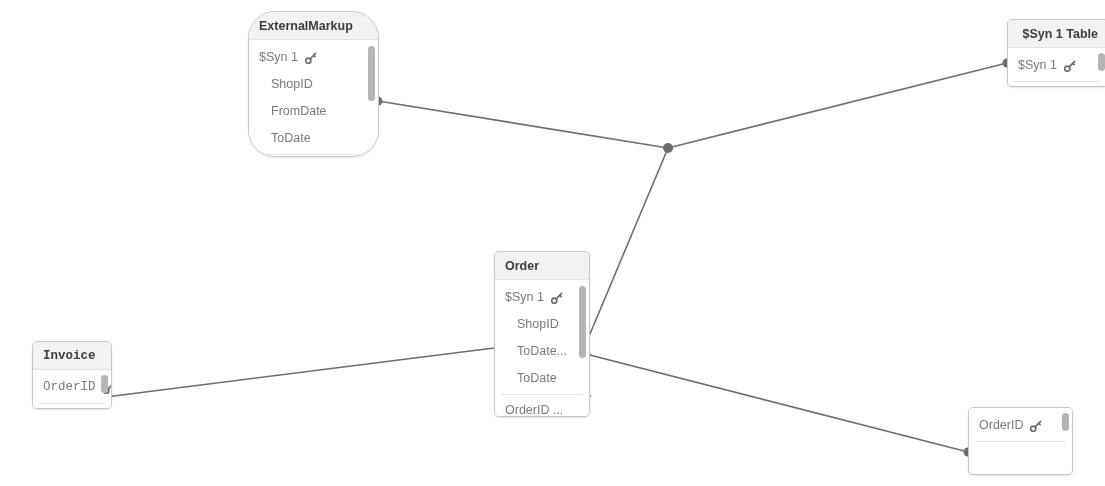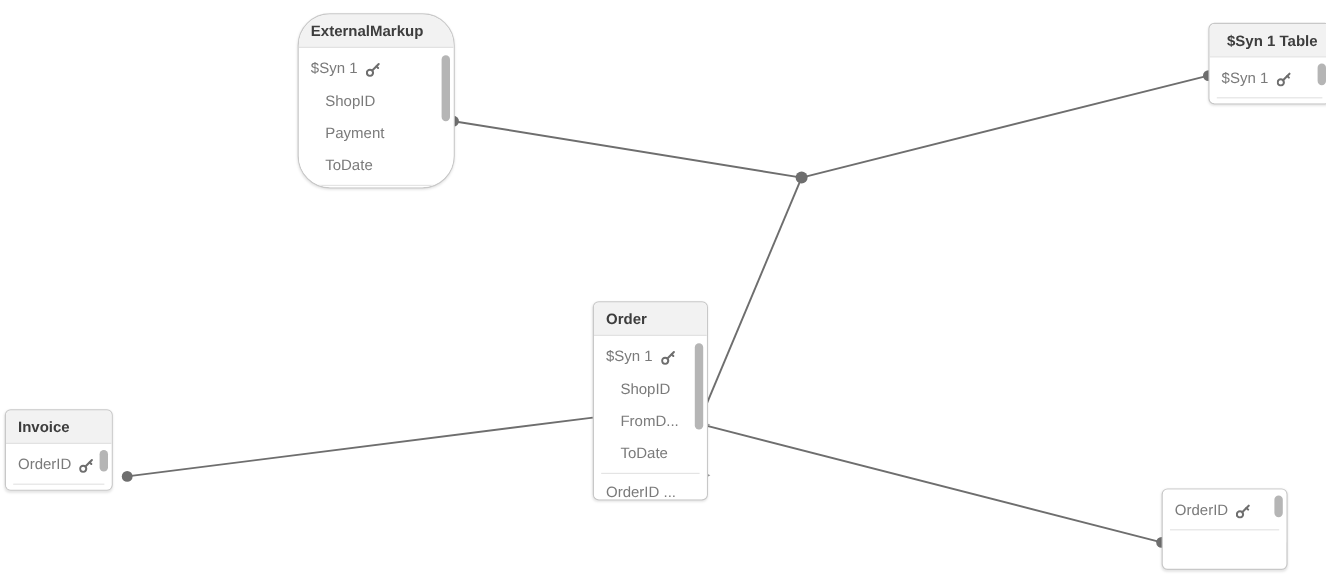--- a/index.html
+++ b/index.html
@@ -119,21 +119,21 @@
                 <circle cx="3.3" cy="8.7" r="2.6" fill="none" stroke="#6e6e6e" stroke-width="1.7"></circle>
                 <path d="M5.2 6.8 L10.6 1.4" stroke="#6e6e6e" stroke-width="1.7" stroke-linecap="round"></path>
                 <path d="M8.7 3.3 L10.1 4.7" stroke="#6e6e6e" stroke-width="1.7" stroke-linecap="round"></path>
               </svg>
             </span>
           </div>
           <div class="field-row indent">
             <span class="field-label">ShopID</span>
           </div>
           <div class="field-row indent">
-            <span class="field-label">Payment</span>
+            <span class="field-label">FromDate</span>
           </div>
           <div class="field-row indent">
             <span class="field-label">ToDate</span>
           </div>
           <div class="divider"></div>
           <div class="scrollbar" style="top: 6px; height: 55px;"></div>
         </div>
       </div>
       <div class="table-card" style="left: 1007px; top: 19px; width: 102px; height: 68px; text-align: right;">
         <div class="table-header">$Syn 1 Table</div>
@@ -162,33 +162,33 @@
                 <circle cx="3.3" cy="8.7" r="2.6" fill="none" stroke="#6e6e6e" stroke-width="1.7"></circle>
                 <path d="M5.2 6.8 L10.6 1.4" stroke="#6e6e6e" stroke-width="1.7" stroke-linecap="round"></path>
                 <path d="M8.7 3.3 L10.1 4.7" stroke="#6e6e6e" stroke-width="1.7" stroke-linecap="round"></path>
               </svg>
             </span>
           </div>
           <div class="field-row indent">
             <span class="field-label">ShopID</span>
           </div>
           <div class="field-row indent">
-            <span class="field-label">FromD...</span>
+            <span class="field-label">ToDate...</span>
           </div>
           <div class="field-row indent">
             <span class="field-label">ToDate</span>
           </div>
           <div class="divider"></div>
           <div class="field-row">
             <span class="field-label">OrderID  ...</span>
           </div>
           <div class="scrollbar" style="top: 6px; height: 72px;"></div>
         </div>
       </div>
-      <div class="table-card" style="left: 4px; top: 341px; width: 90px; height: 68px;">
+      <div class="table-card" style="left: 32px; top: 341px; width: 80px; height: 68px; font-family: Liberation Mono, monospace;">
         <div class="table-header">Invoice</div>
         <div class="table-body">
           <div class="field-row">
             <span class="field-label">OrderID</span>
             <span class="key-icon">
               <svg width="12" height="12" viewBox="0 0 12 12">
                 <circle cx="3.3" cy="8.7" r="2.6" fill="none" stroke="#6e6e6e" stroke-width="1.7"></circle>
                 <path d="M5.2 6.8 L10.6 1.4" stroke="#6e6e6e" stroke-width="1.7" stroke-linecap="round"></path>
                 <path d="M8.7 3.3 L10.1 4.7" stroke="#6e6e6e" stroke-width="1.7" stroke-linecap="round"></path>
               </svg>

